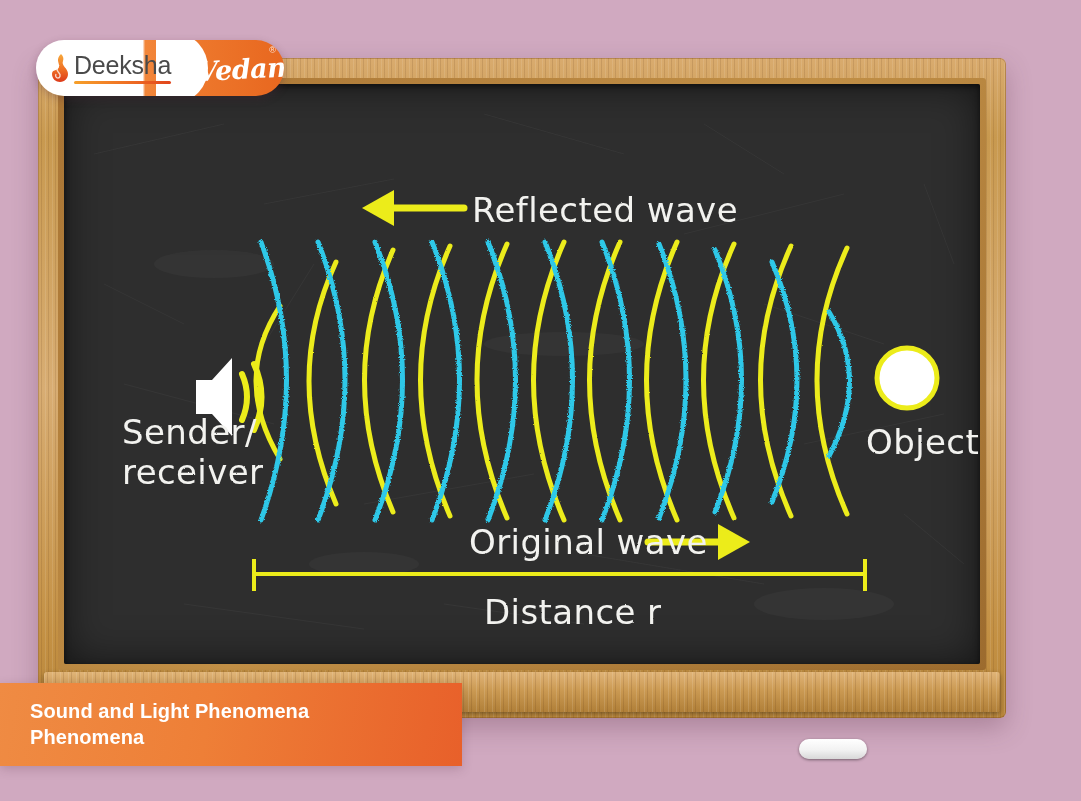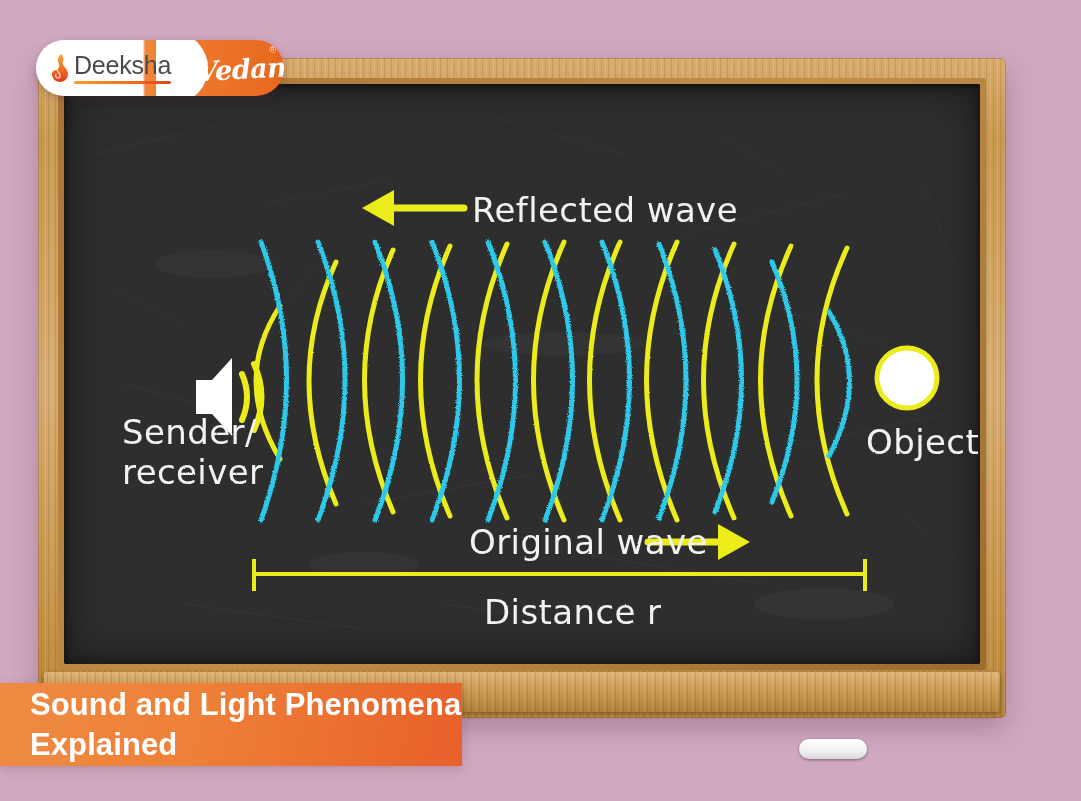--- a/index.html
+++ b/index.html
@@ -207,21 +207,21 @@
     background: linear-gradient(100deg, #ef8b43 0%, #ee7f37 45%, #e8602a 100%);
     display: flex;
     flex-direction: column;
     justify-content: center;
     padding-left: 30px;
     box-sizing: border-box;
     box-shadow: 0 3px 10px rgba(80,40,60,0.22);
   }
   .caption-line {
     font-family: "Liberation Sans", sans-serif;
-    font-size: 31px;
+    font-size: 20px;
     font-weight: bold;
     color: #ffffff;
     line-height: 1.26;
     letter-spacing: 0.1px;
   }
 </style>
 </head>
 <body>
 
 <div id="board-frame">
@@ -362,14 +362,14 @@
     </div>
   </div>
   <div id="vedantu-logo-group">
     <div id="vedantu-wordmark">Vedantu</div>
   </div>
   <div id="vedantu-trademark">®</div>
 </div>
 
 <div id="caption-banner">
   <div class="caption-line">Sound and Light Phenomena</div>
-  <div class="caption-line">Explained</div>
+  <div class="caption-line">Phenomena</div>
 </div>
 
 </body></html>

